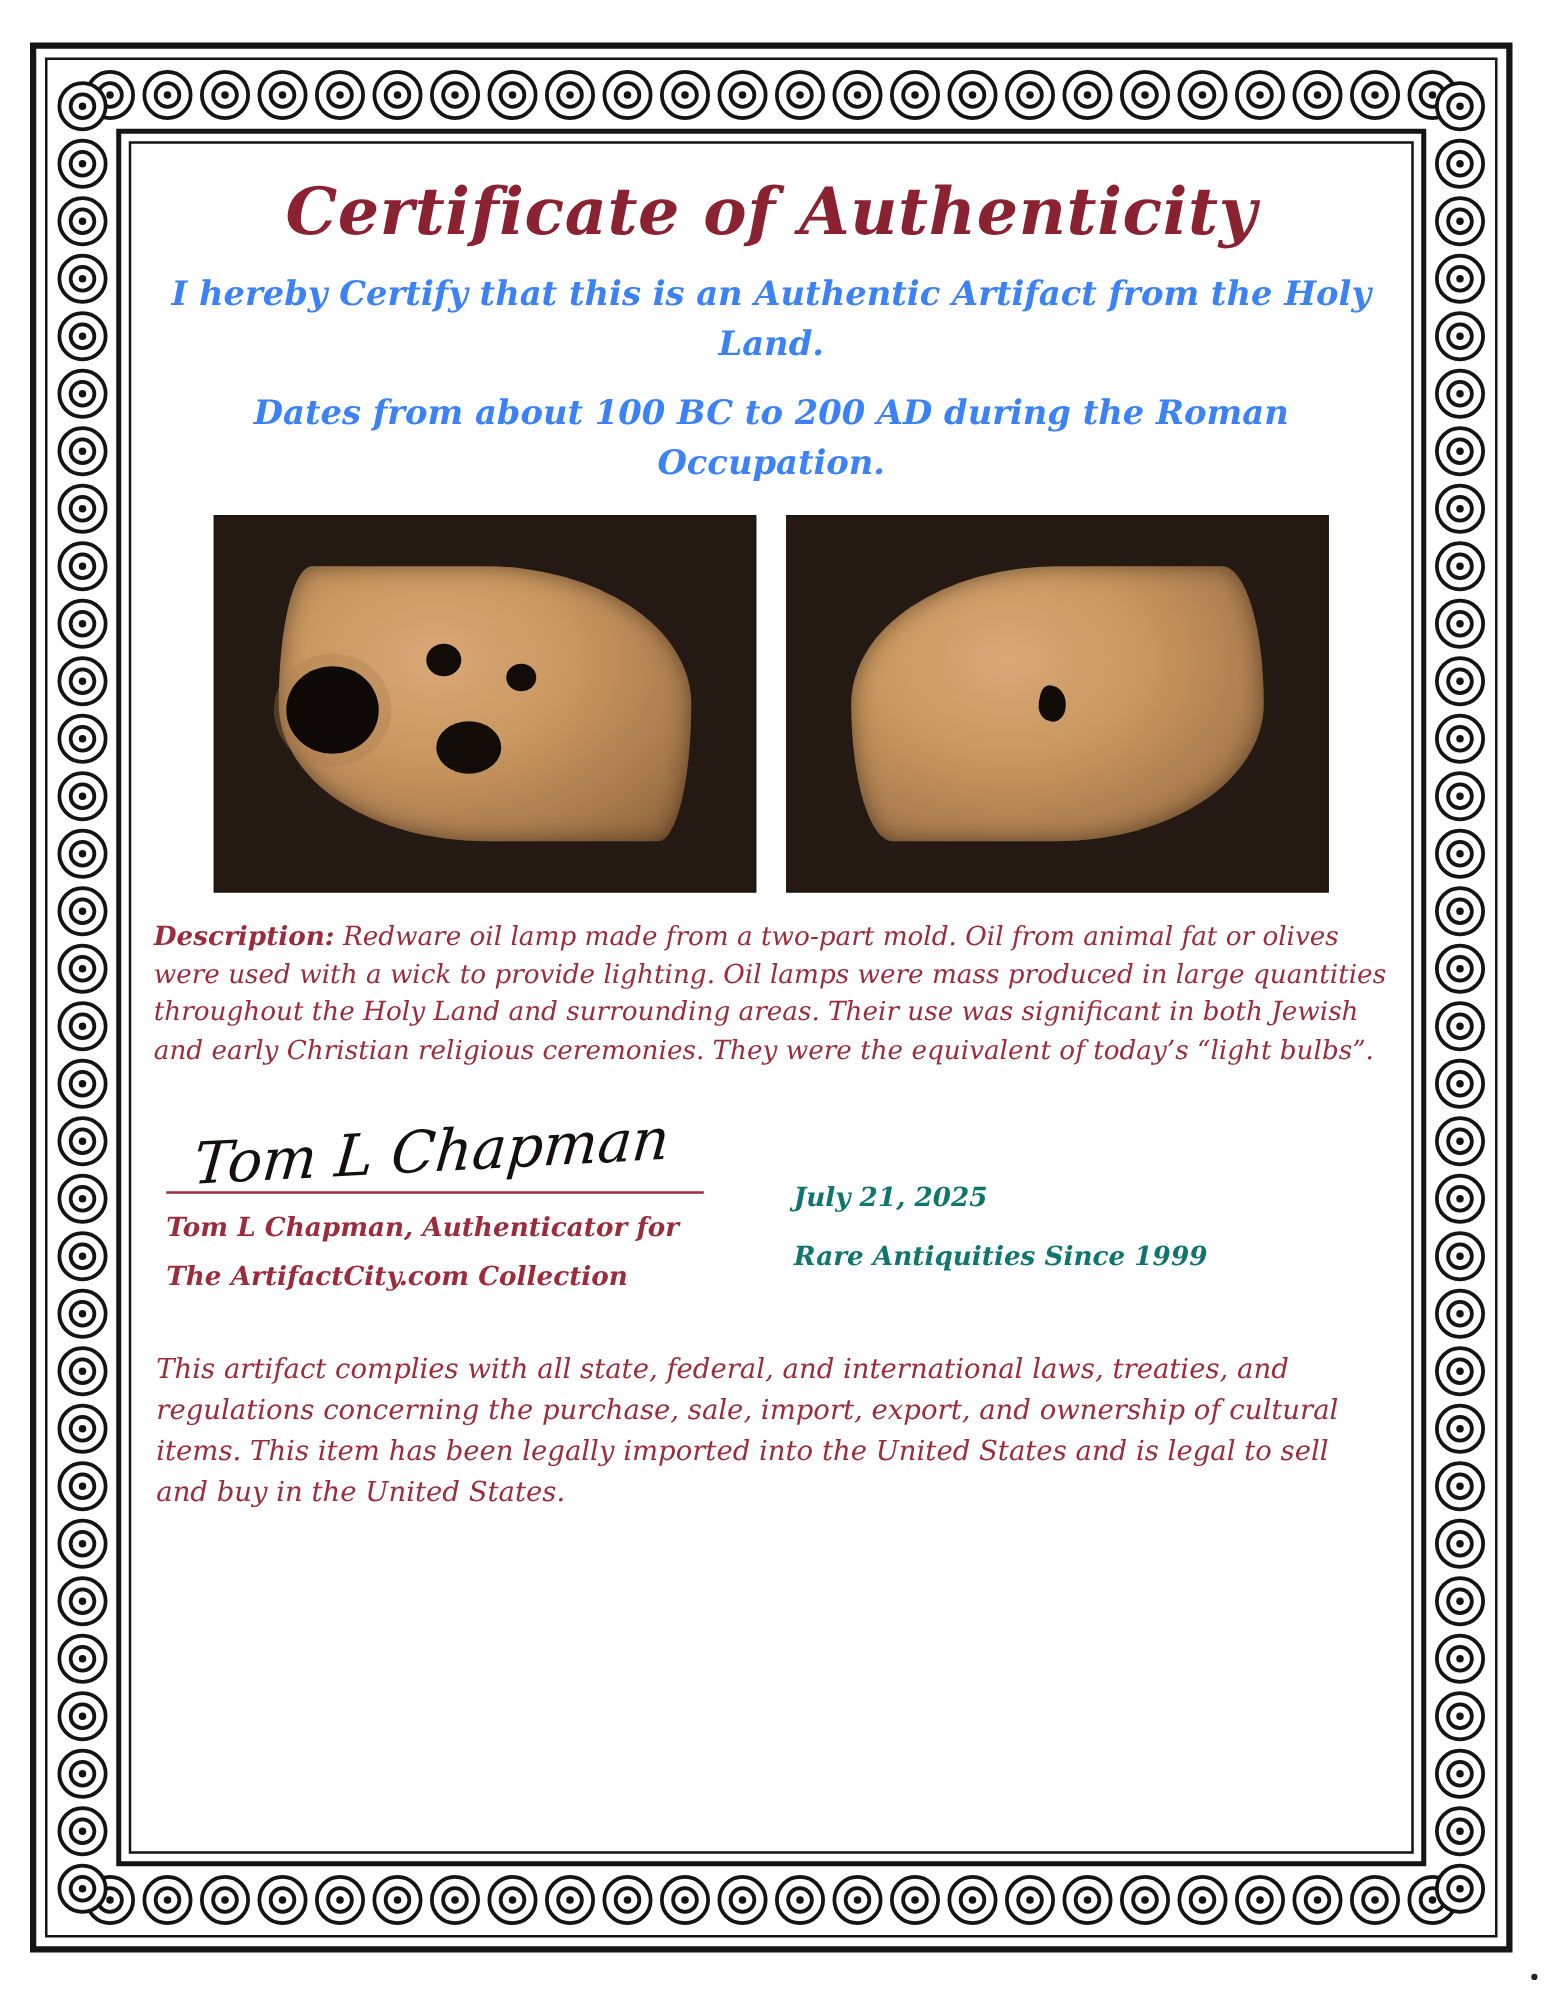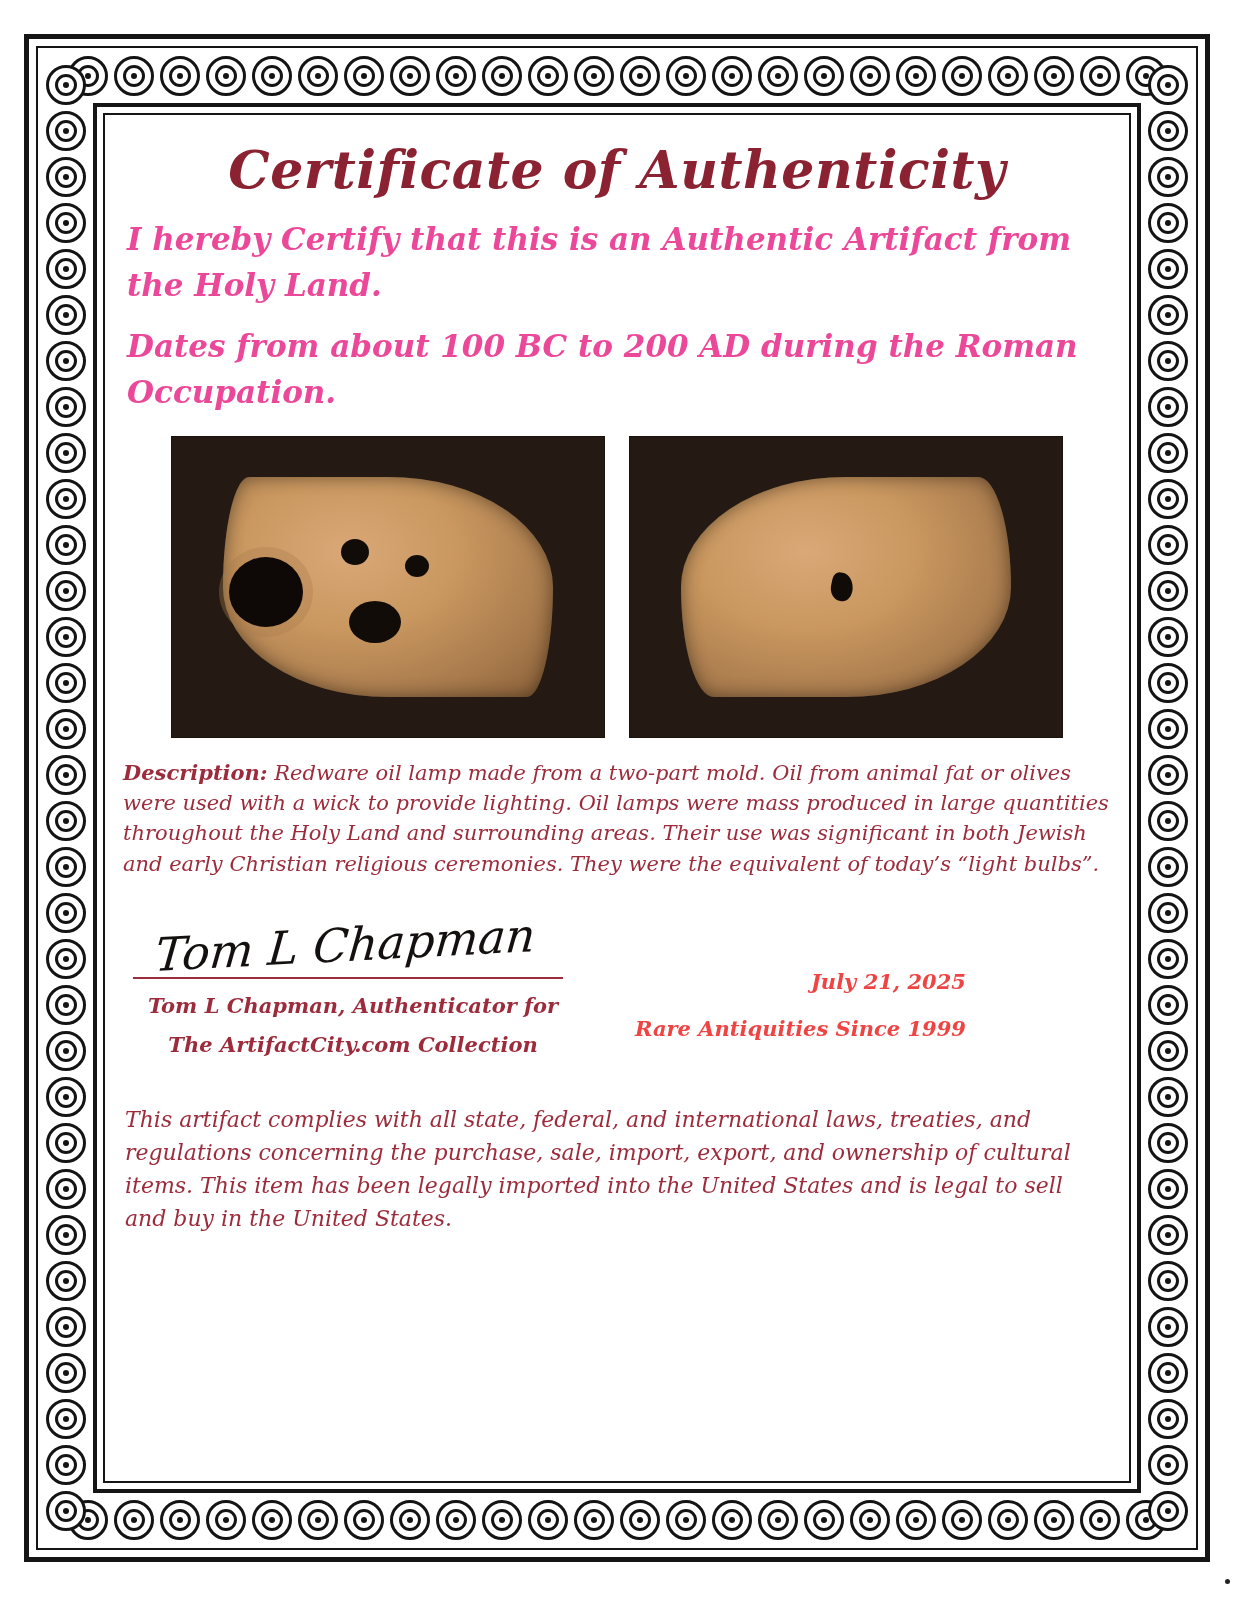--- a/index.html
+++ b/index.html
@@ -115,23 +115,23 @@
     letter-spacing: 0.5px;
     color: #8b2232;
     margin: 22px 0 4px 0;
     line-height: 1.05;
   }
 
   .certify-line {
     font-family: "DejaVu Serif", serif;
     font-style: italic;
     font-weight: bold;
-    font-size: 31px;
-    color: #ec4899;
-    text-align: left;
+    font-size: 27px;
+    color: #3b82f6;
+    text-align: center;
     margin: 18px 12px 0 12px;
     line-height: 1.5;
   }
   .certify-line.second { margin-top: 14px; }
 
   .photos {
     display: flex;
     justify-content: center;
     gap: 24px;
     margin: 20px 0 0 0;
@@ -232,35 +232,33 @@
     background: #9c2c3c;
     margin-top: 2px;
   }
   .sig-name, .sig-org {
     font-family: "DejaVu Serif", serif;
     font-style: italic;
     font-weight: bold;
     font-size: 21px;
     color: #9c2c3c;
     margin-top: 14px;
-    text-align: center;
   }
   .right-col {
     position: absolute;
     left: 512px;
     top: 56px;
   }
   .right-col div {
     font-family: "DejaVu Serif", serif;
     font-style: italic;
     font-weight: bold;
     font-size: 21px;
-    color: #ef4444;
+    color: #0f766e;
     margin-bottom: 22px;
-    text-align: right;
   }
 
   .legal {
     font-family: "DejaVu Serif", serif;
     font-style: italic;
     font-size: 22px;
     line-height: 1.5;
     color: #9c2c3c;
     margin: 0 8px 0 10px;
   }

